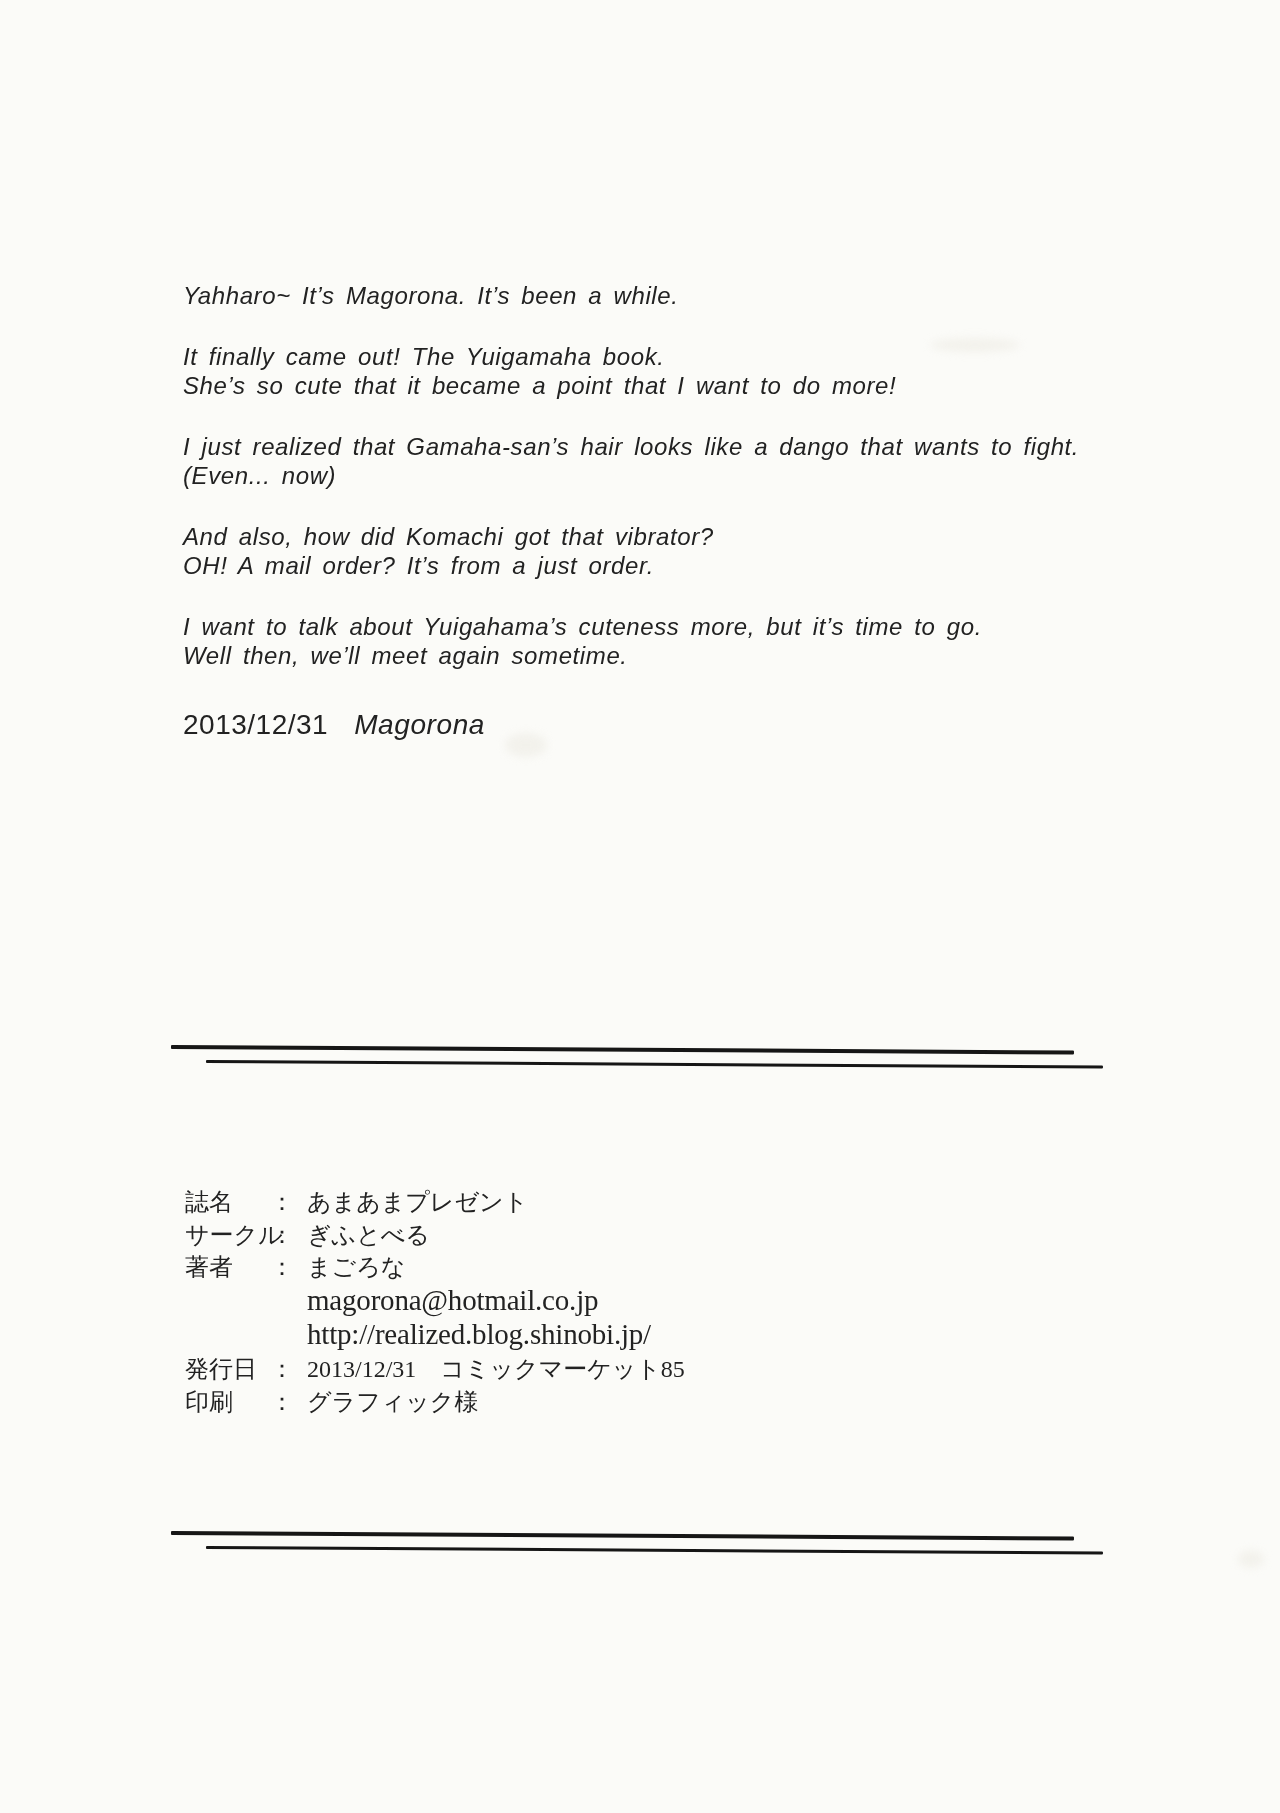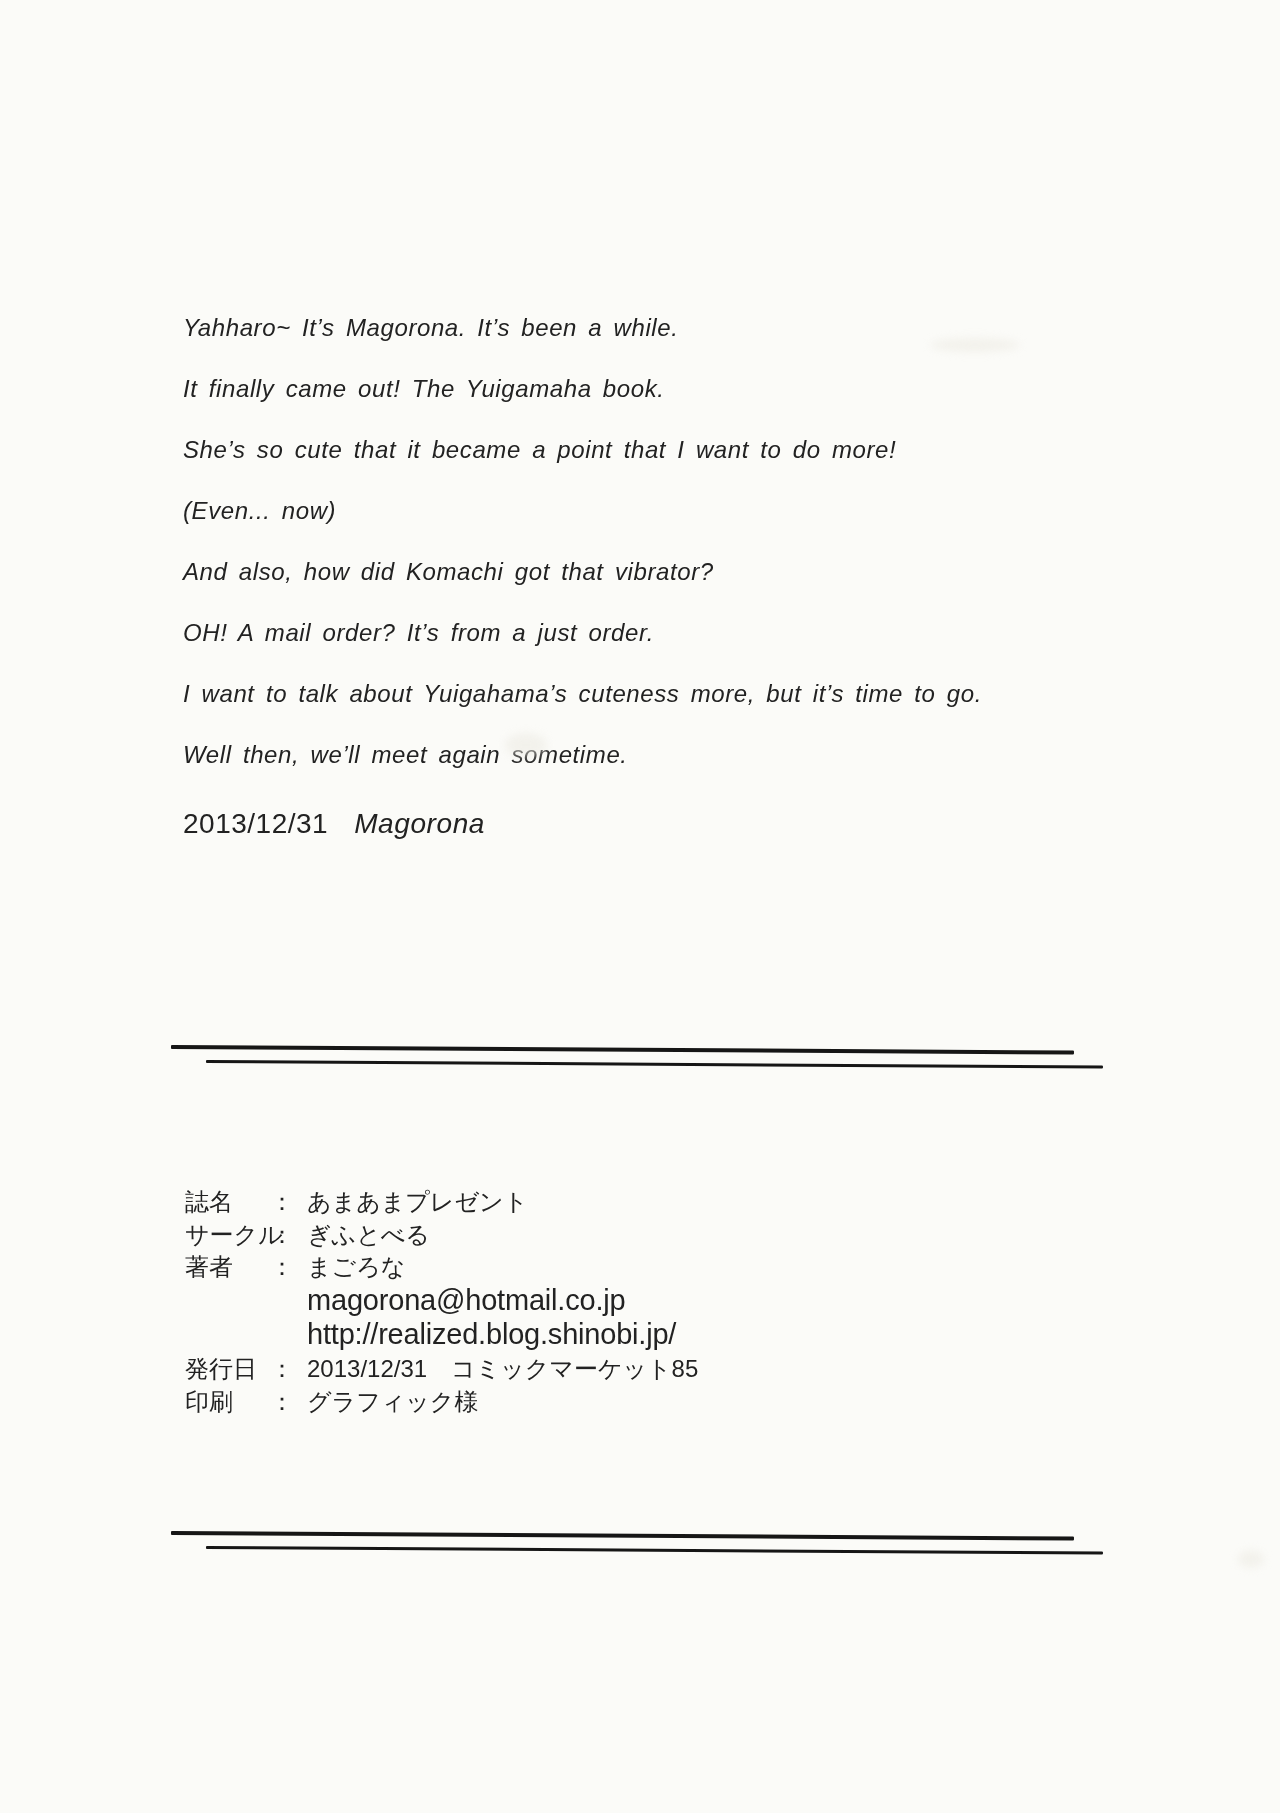--- a/index.html
+++ b/index.html
@@ -27,21 +27,21 @@
     position:absolute;
     left:183px;top:281px;
     width:1020px;
     font-style:italic;
     font-size:24px;
     line-height:29px;
     letter-spacing:0.6px;
     word-spacing:4px;
   }
   .afterword p{margin:0 0 32px 0;}
-  .afterword .line{display:block;white-space:nowrap;margin-top:32px;}
+  .afterword .line{display:block;white-space:nowrap;}
 
   .signature{
     margin-top:40px;
     white-space:nowrap;
     font-size:28px;
   }
   .sig-date{font-style:normal;letter-spacing:0.5px;}
   .sig-name{font-style:italic;margin-left:26px;}
 
   
@@ -60,20 +60,21 @@
   
   .colophon{
     position:absolute;
     left:0;top:1186px;
     font-size:24px;
     line-height:32.6px;
   }
   .colophon .row{
     padding-left:185px;
     white-space:nowrap;
+    font-family:Liberation Serif, serif;
   }
   .colophon .lbl{display:inline-block;width:85px;}
   .colophon .colon{display:inline-block;width:37px;}
   .colophon .latin{font-size:29px;letter-spacing:-0.2px;}
 
   
   .smudge{
     position:absolute;
     background:#eceae2;
     opacity:.55;
@@ -91,20 +92,21 @@
 
   <section class="afterword">
     <p>
       <span class="line">Yahharo~ It’s Magorona. It’s been a while.</span>
     </p>
     <p>
       <span class="line">It finally came out! The Yuigamaha book.</span>
       <span class="line">She’s so cute that it became a point that I want to do more!</span>
     </p>
     <p>
+      <span class="line">I just realized that Gamaha-san’s hair looks like a dango that wants to fight.</span>
       <span class="line">(Even... now)</span>
     </p>
     <p>
       <span class="line">And also, how did Komachi got that vibrator?</span>
       <span class="line">OH! A mail order? It’s from a just order.</span>
     </p>
     <p>
       <span class="line">I want to talk about Yuigahama’s cuteness more, but it’s time to go.</span>
       <span class="line">Well then, we’ll meet again sometime.</span>
     </p>

